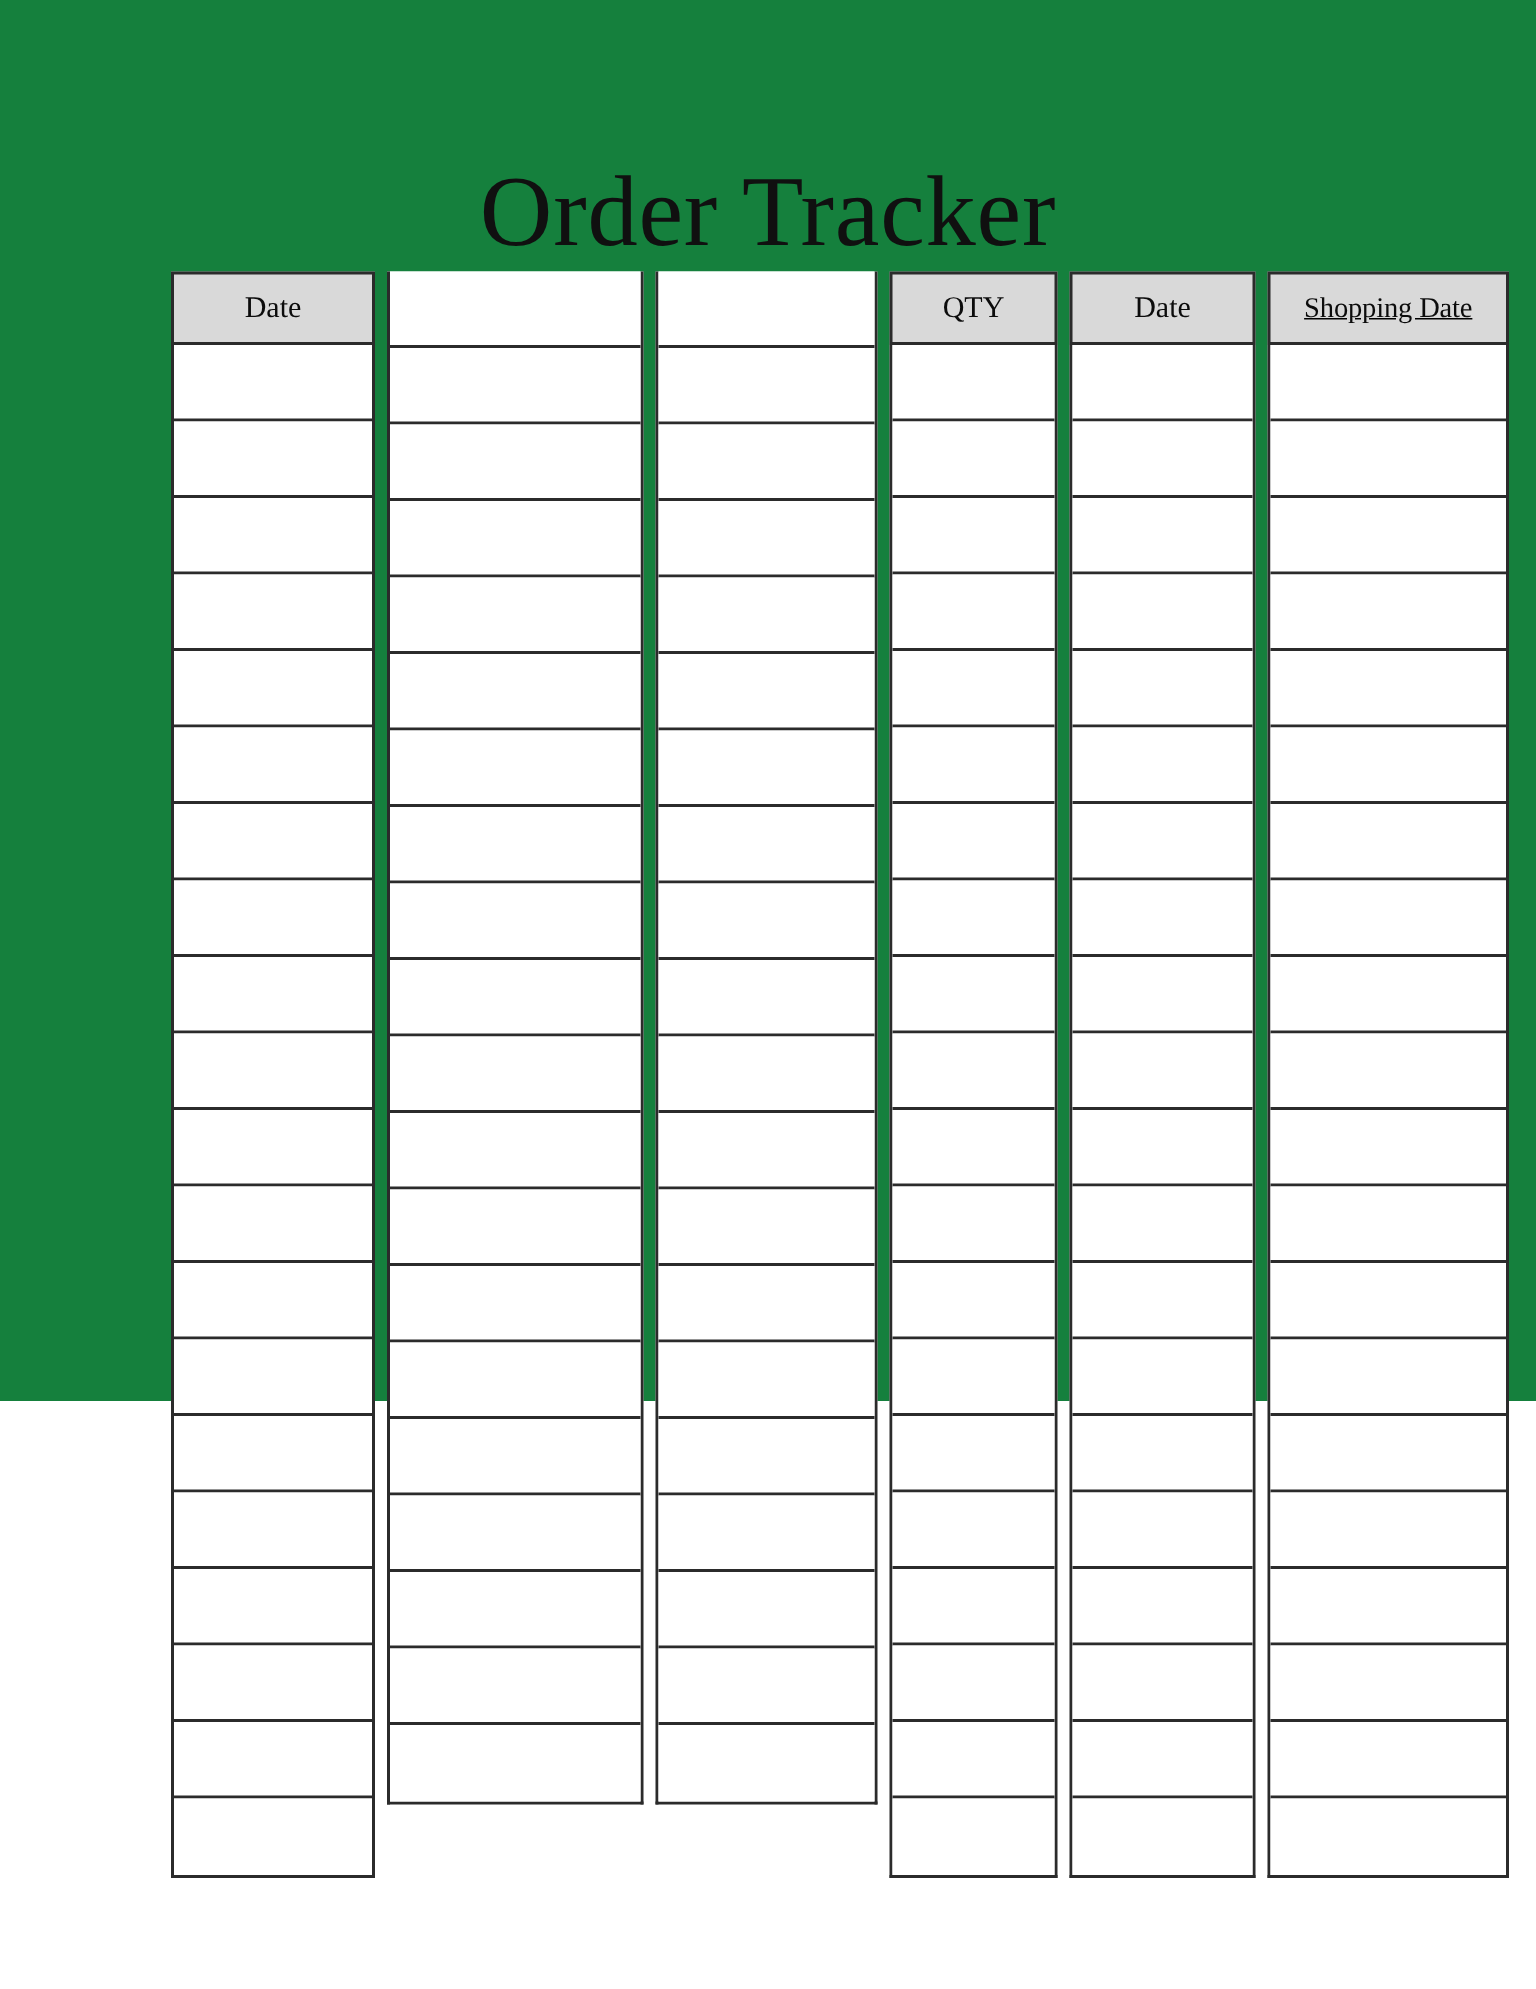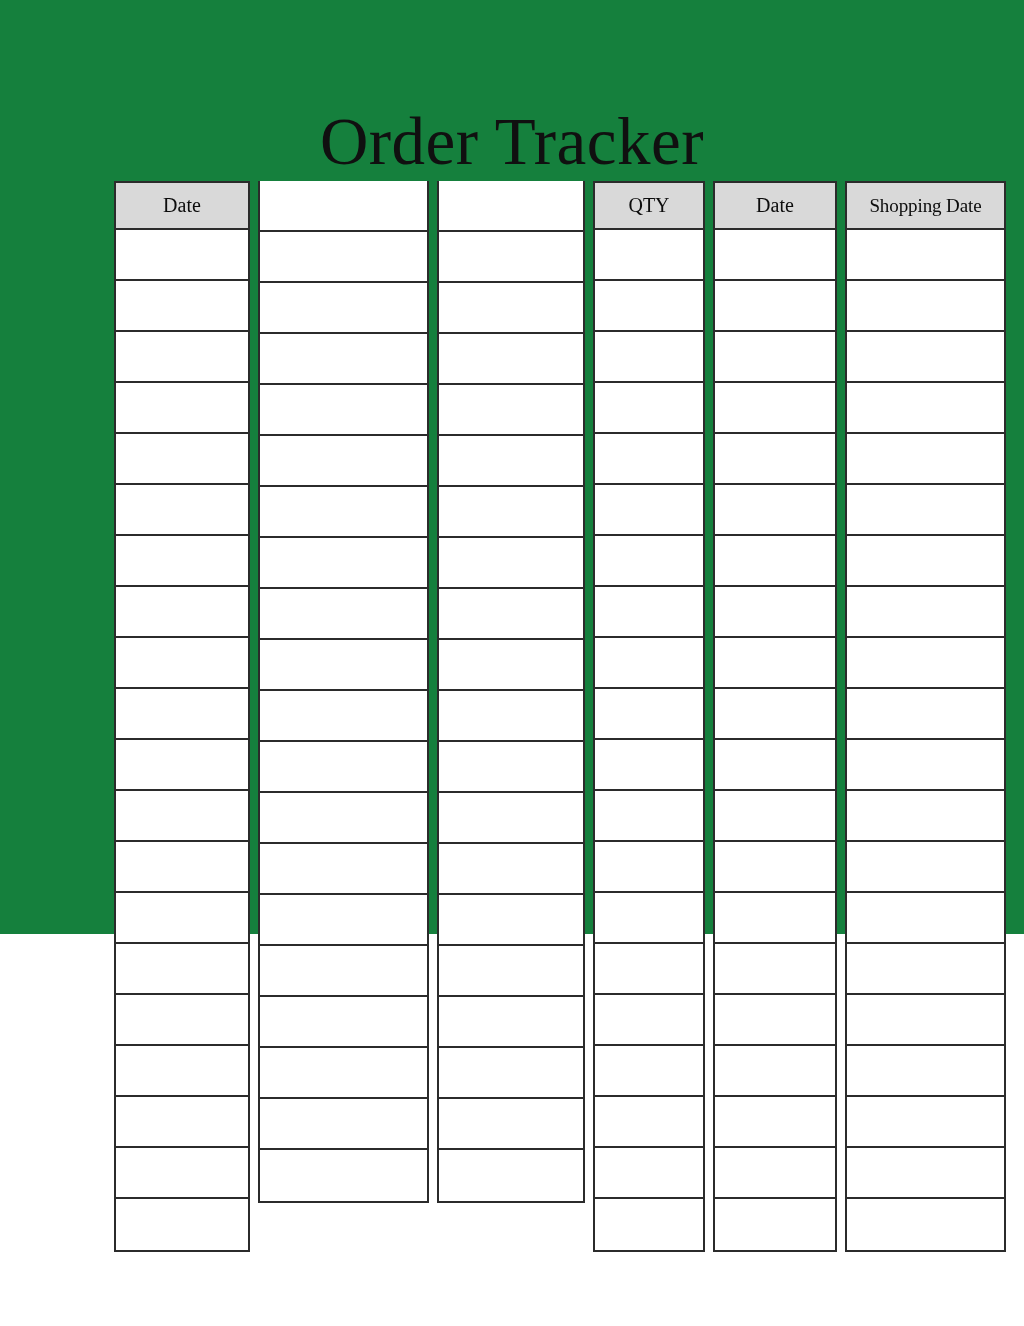--- a/index.html
+++ b/index.html
@@ -52,20 +52,21 @@
   }
 
   .tracker-column {
     display: flex;
     flex-direction: column;
     flex: 0 0 auto;
     margin-right: 8px;
   }
   .tracker-column:last-child {
     margin-right: 0;
+    text-decoration: underline;
   }
 
   
   .col-w-0 { width: 136px; }
   .col-w-1 { width: 171px; }
   .col-w-2 { width: 148px; }
   .col-w-3 { width: 112px; }
   .col-w-4 { width: 124px; }
   .col-w-5 { width: 161px; }
 

